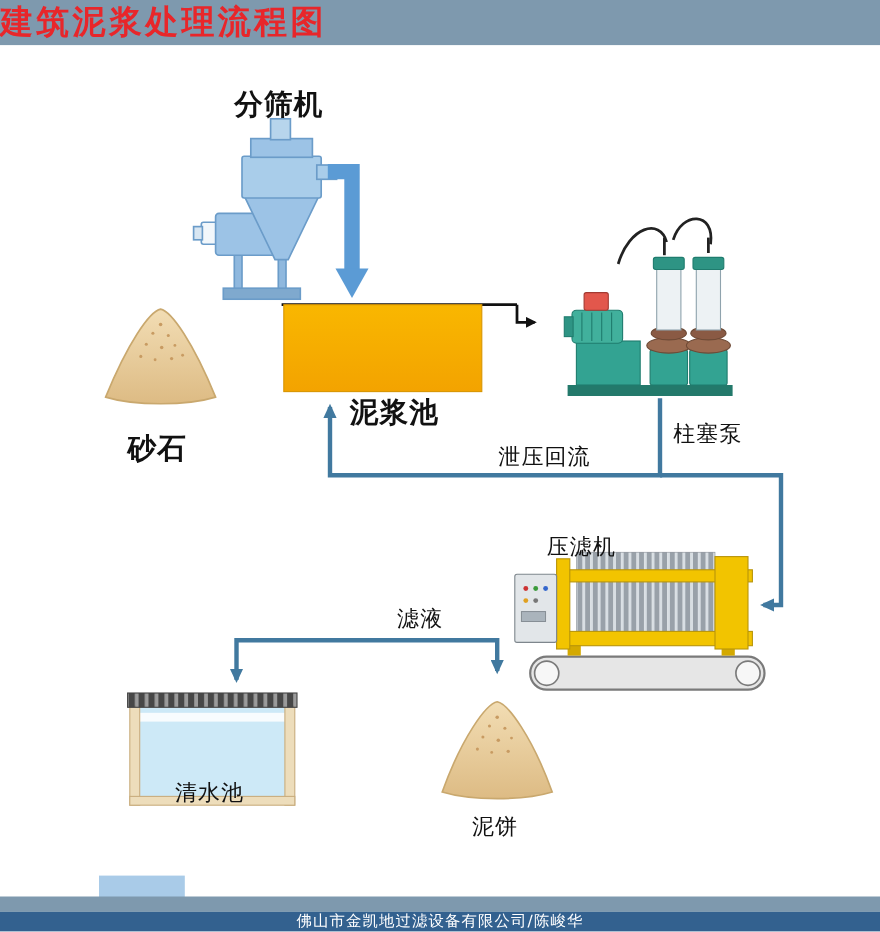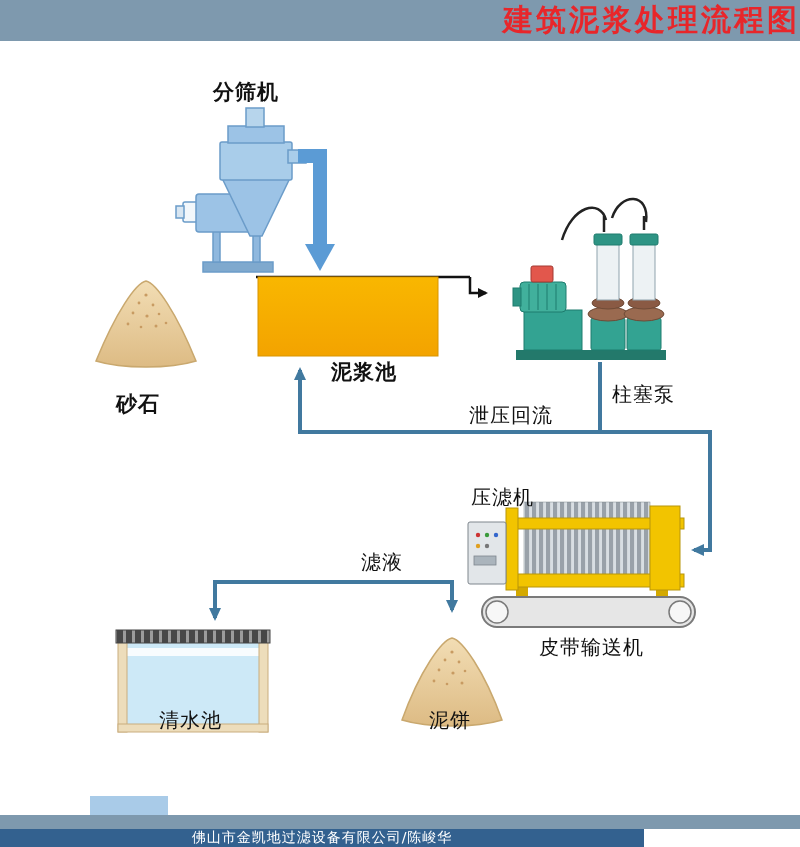--- a/index.html
+++ b/index.html
@@ -3,40 +3,40 @@
 <meta charset="utf-8">
 <style>
   html,body{margin:0;padding:0;background:#ffffff;}
   .stage{
     position:relative;width:800px;height:847px;background:#ffffff;overflow:hidden;
     font-family:"DejaVu Sans","Liberation Sans",sans-serif;
   }
   .title-bar{
     position:absolute;left:0;top:0;width:800px;height:41px;
     background:var(--header-bg,#7E99AE);
-    display:flex;align-items:center;justify-content:flex-end;
+    display:flex;align-items:center;justify-content:flex-start;
   }
   .title-bar span{
     color:var(--title-text,#E8262A);font-size:30px;font-weight:700;letter-spacing:3px;
   }
   .art{position:absolute;left:0;top:0;}
   .label{
     position:absolute;color:#111;font-size:20px;letter-spacing:1px;white-space:nowrap;
   }
-  .label.bold{font-weight:700;font-size:21px;}
+  .label.bold{font-weight:700;font-size:26px;}
   .footer-tab{
     position:absolute;left:90px;top:796px;width:78px;height:21px;
     background:var(--footer-tab,#A9CBE8);
   }
   .footer-bar1{
     position:absolute;left:0;top:815px;width:800px;height:14px;
     background:var(--footer-bar,#7E99AE);
   }
   .footer-bar2{
-    position:absolute;left:0;top:829px;width:644px;height:18px;
+    position:absolute;left:0;top:829px;width:800px;height:18px;
     background:var(--footer-band,#33618F);
     display:flex;align-items:center;justify-content:center;
   }
   .footer-bar2 span{color:#ffffff;font-size:14px;letter-spacing:1px;}
 </style>
 </head>
 <body>
 
 <div class="stage">
 
@@ -190,28 +190,27 @@
           <circle cx="465" cy="671" r="1.3"></circle>
         <circle cx="434" cy="681" r="1.4"></circle>
           <circle cx="447" cy="684" r="1.3"></circle>
           <circle cx="462" cy="683" r="1.5"></circle>
       </g>
     </g>
   </svg>
 
   <div class="label bold" style="left:213px;top:78px">分筛机</div>
   <div class="label bold" style="left:116px;top:390px">砂石</div>
-  <div class="label bold" style="left:331px;top:358px">泥浆池</div>
+  <div class="label bold" style="left:318px;top:358px">泥浆池</div>
   <div class="label" style="left:612px;top:381px">柱塞泵</div>
-  <div class="label" style="left:469px;top:402px">泄压回流</div>
-  <div class="label" style="left:471px;top:484px">压滤机</div>
+  <div class="label" style="left:453px;top:402px">泄压回流</div>
+  <div class="label" style="left:497px;top:484px">压滤机</div>
   <div class="label" style="left:361px;top:549px">滤液</div>
-  <div class="label" style="left:539px;top:634px">皮带输送机</div>
   <div class="label" style="left:159px;top:707px">清水池</div>
-  <div class="label" style="left:429px;top:707px">泥饼</div>
+  <div class="label" style="left:429px;top:738px">泥饼</div>
 
   <div class="footer-tab"></div>
   <div class="footer-bar1"></div>
   <div class="footer-bar2">
     <span>佛山市金凯地过滤设备有限公司/陈峻华</span>
   </div>
 
 </div>
 
 </body></html>

